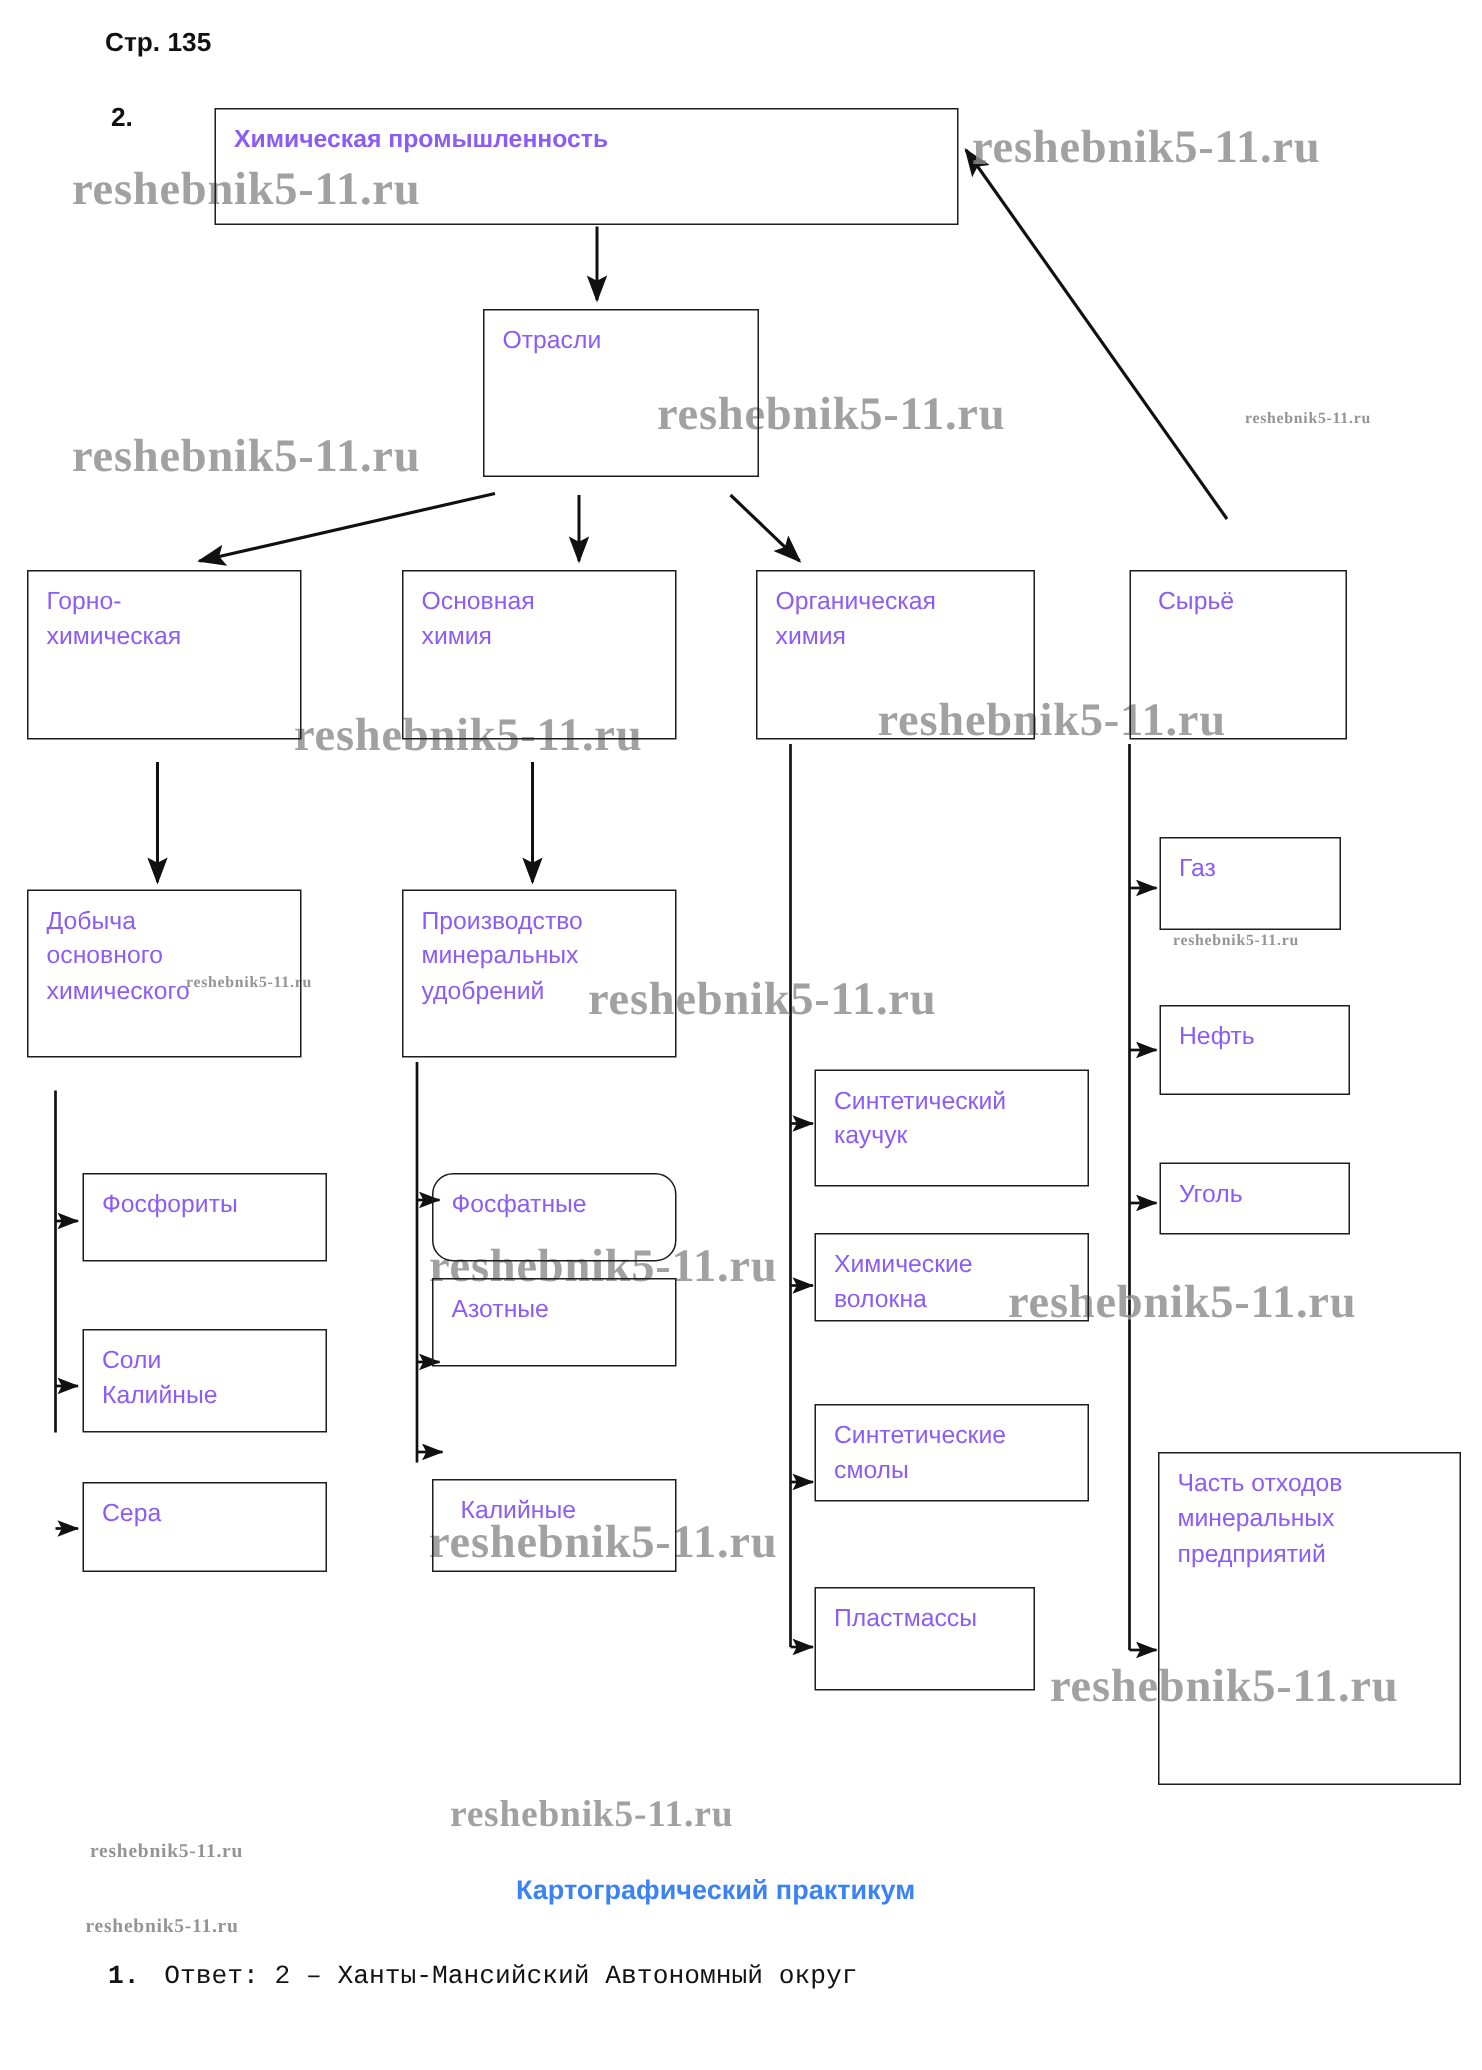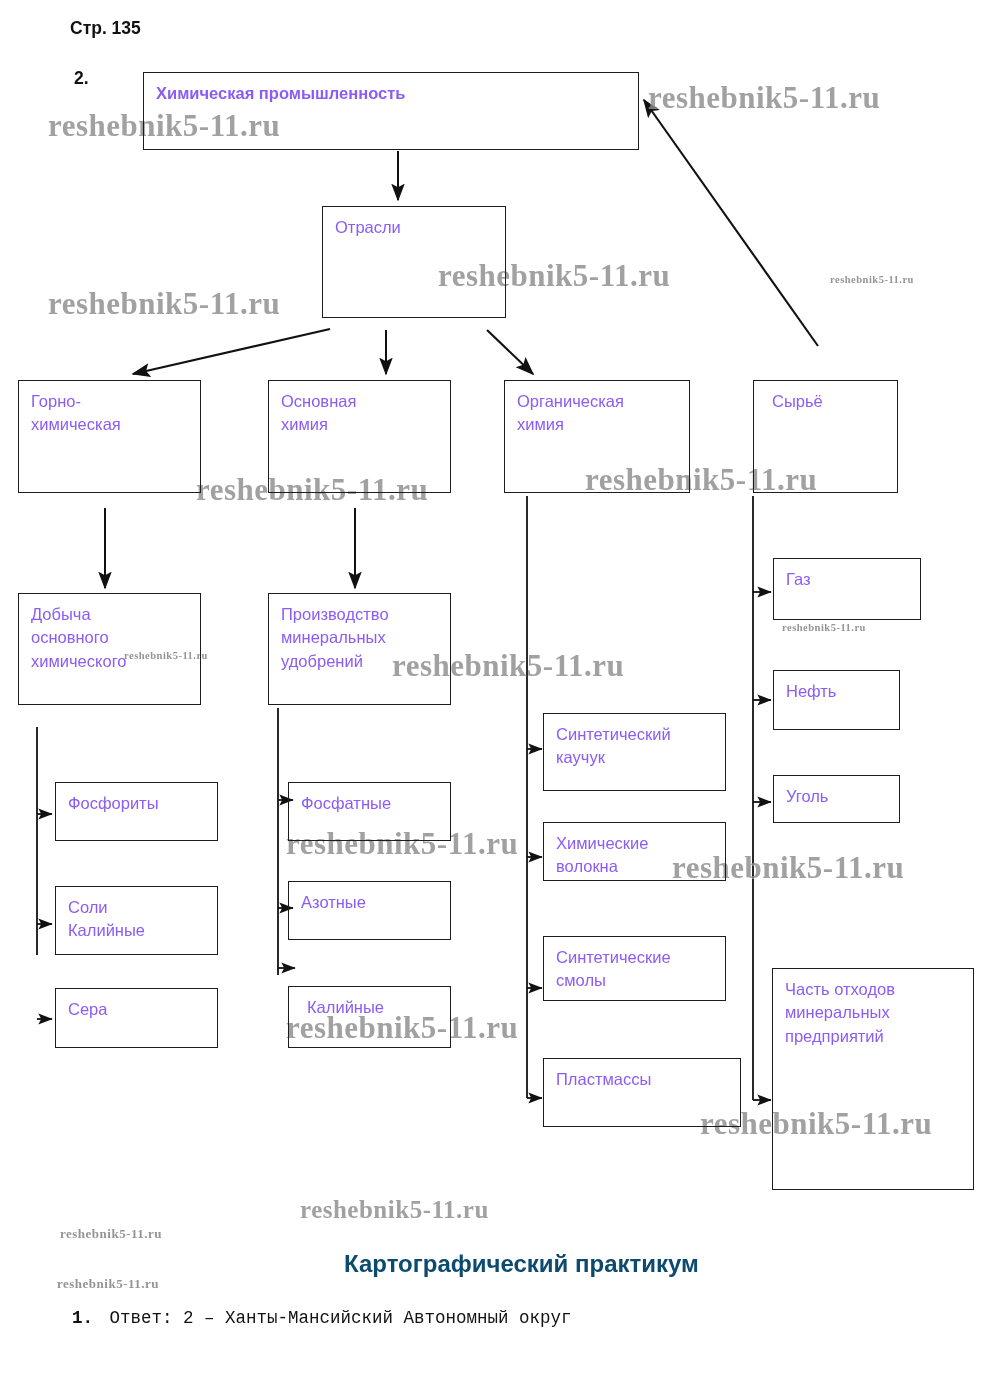--- a/index.html
+++ b/index.html
@@ -28,21 +28,21 @@
     font-family:"Liberation Serif","DejaVu Serif",serif;
     font-weight:bold;color:#8d8d8d;opacity:.82;
     white-space:nowrap;letter-spacing:.5px;
     text-shadow:0 1px 0 rgba(255,255,255,.55);
   }
   .wm.big{font-size:31px;}
   .wm.mid{font-size:25px;}
   .wm.small{font-size:13px;font-weight:bold;color:#7d7d7d;}
   .wm.tiny{font-size:10.5px;font-weight:bold;color:#7d7d7d;}
 
-  .footer-title{position:absolute;font-size:24px;font-weight:bold;color:#0c4a6e;}
+  .footer-title{position:absolute;font-size:18px;font-weight:bold;color:#3b82f6;}
   .footer-line{position:absolute;font-size:17.5px;color:#131313;}
   .footer-line b{font-weight:bold;}
   .pagehead{position:absolute;font-size:17.5px;font-weight:bold;color:#111;}
   .itemnum{position:absolute;font-size:17.5px;font-weight:bold;color:#111;}
 </style>
 </head>
 <body>
 
 <div id="canvas">
 
@@ -138,38 +138,38 @@
 минеральных
 удобрений</div>
 
   <div class="box" style="left:55px;top:782px;width:163px;height:59px;">Фосфориты</div>
 
   <div class="box" style="left:55px;top:886px;width:163px;height:69px;">Соли
 Калийные</div>
 
   <div class="box" style="left:55px;top:988px;width:163px;height:60px;">Сера</div>
 
-  <div class="box" style="left:288px;top:782px;width:163px;height:59px;">Фосфатные</div>
+  <div class="box" style="left:288px;top:782px;width:163px;height:59px;border-radius:14px;">Фосфатные</div>
 
-  <div class="box" style="left:288px;top:881px;width:163px;height:59px;">Азотные</div>
+  <div class="box" style="left:288px;top:852px;width:163px;height:59px;">Азотные</div>
 
   <div class="box center-ish" style="left:288px;top:986px;width:163px;height:62px;">Калийные</div>
 
   <div class="box" style="left:543px;top:713px;width:183px;height:78px;">Синтетический
 каучук</div>
 
   <div class="box" style="left:543px;top:822px;width:183px;height:59px;">Химические
 волокна</div>
 
   <div class="box" style="left:543px;top:936px;width:183px;height:65px;">Синтетические
 смолы</div>
 
-  <div class="box" style="left:543px;top:1058px;width:198px;height:69px;">Пластмассы</div>
+  <div class="box" style="left:543px;top:1058px;width:147px;height:69px;">Пластмассы</div>
 
-  <div class="box" style="left:773px;top:558px;width:148px;height:62px;">Газ</div>
+  <div class="box" style="left:773px;top:558px;width:121px;height:62px;">Газ</div>
 
   <div class="box" style="left:773px;top:670px;width:127px;height:60px;">Нефть</div>
 
   <div class="box" style="left:773px;top:775px;width:127px;height:48px;">Уголь</div>
 
   <div class="box" style="left:772px;top:968px;width:202px;height:222px;">Часть отходов
 минеральных
 предприятий</div>
 
   <div class="footer-title" style="left:344px;top:1250px;">Картографический практикум</div>

